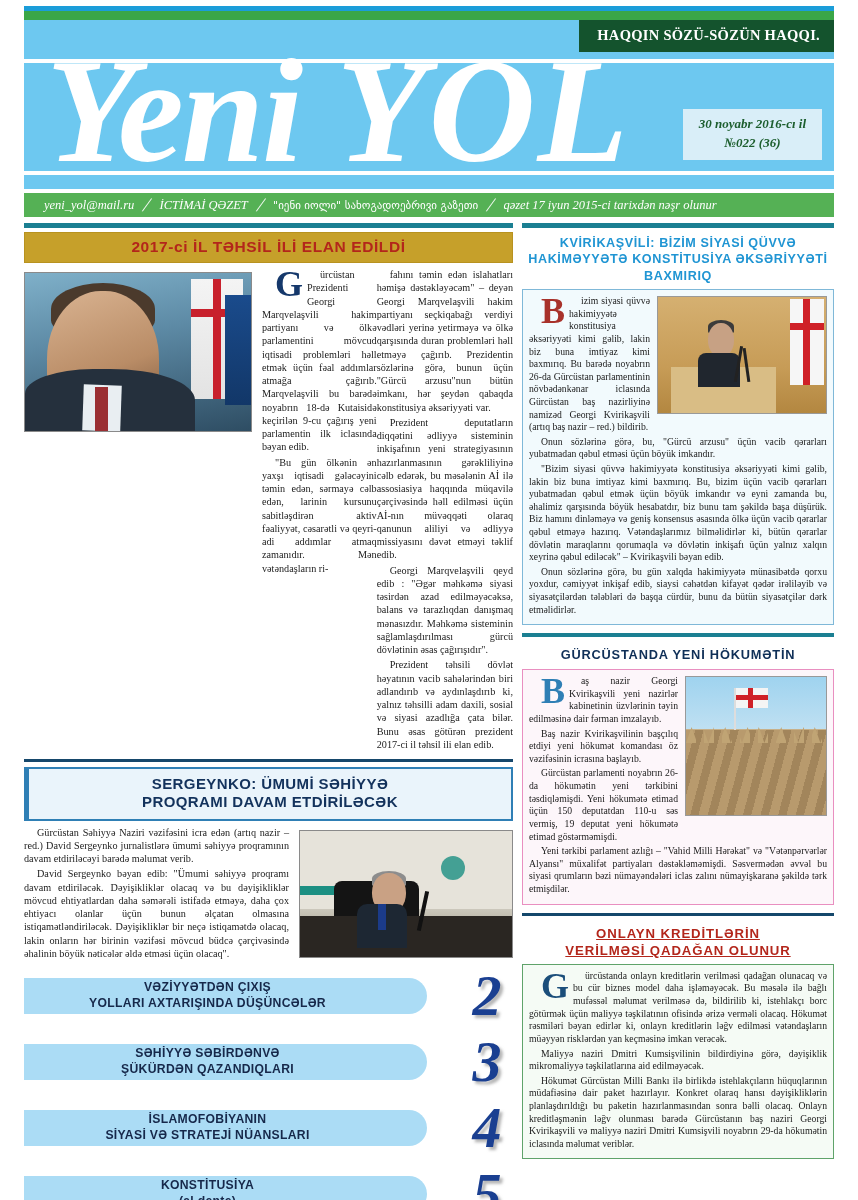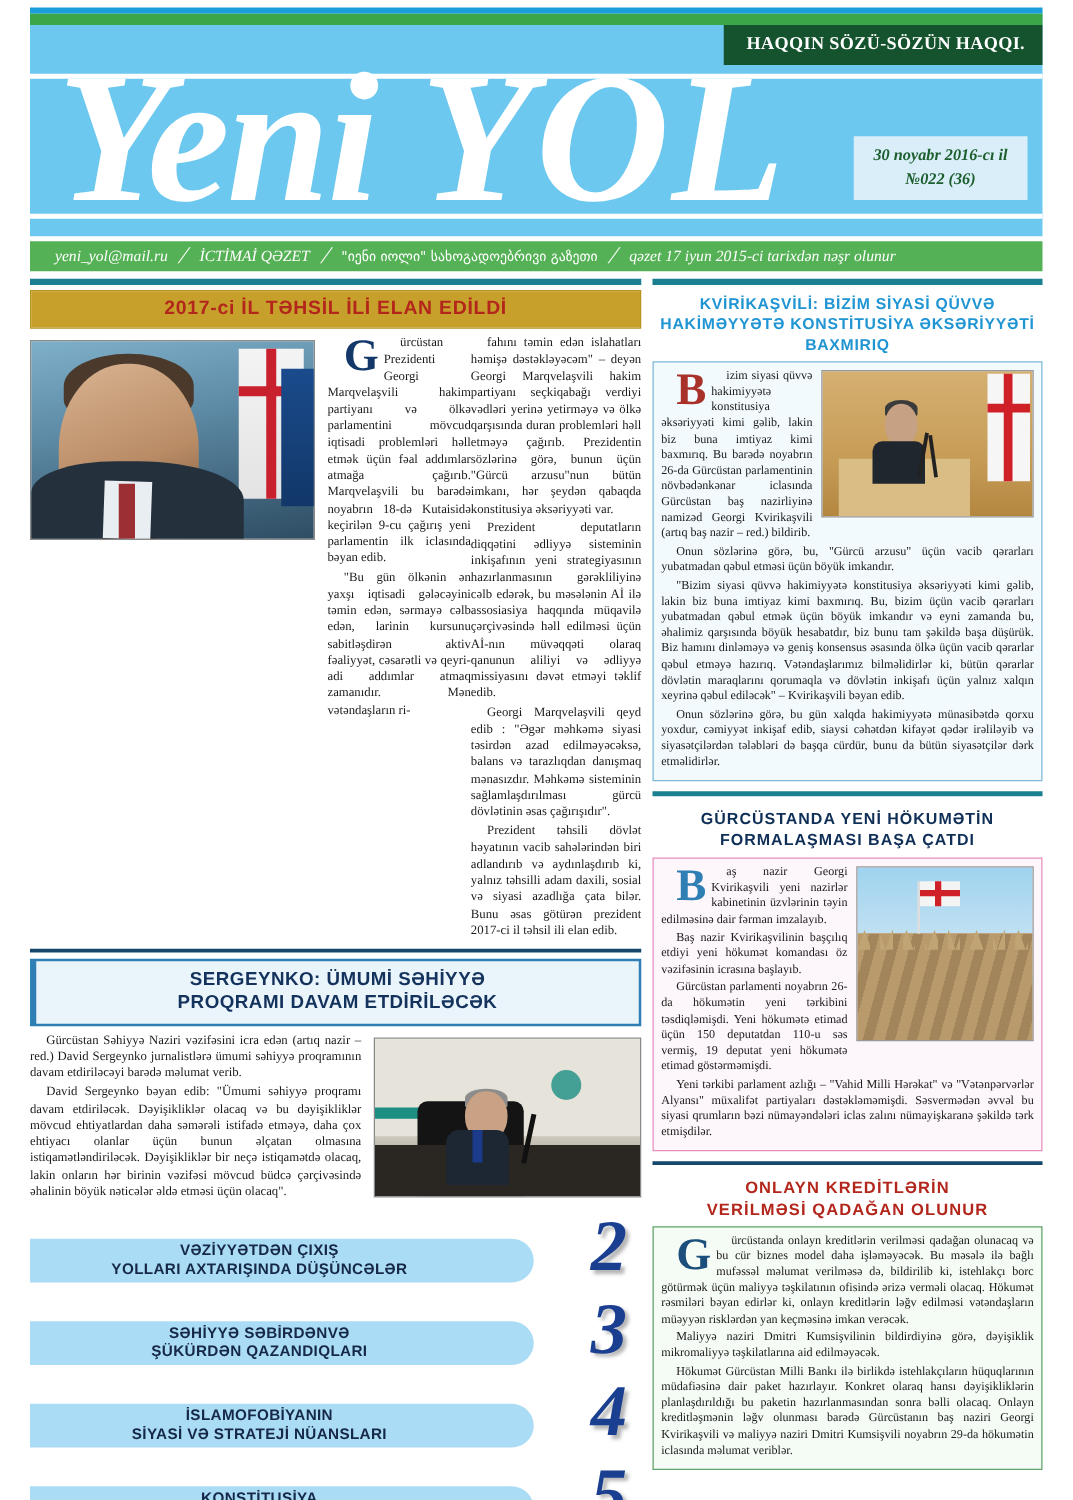--- a/index.html
+++ b/index.html
@@ -250,21 +250,21 @@
   .a2-photo .tie2 { position:absolute; left:37%; top:58%; width:8px; height:26px; background:#1b3b8a;}
   .a2-photo .mic  { position:absolute; left:57%; top:48%; width:4px; height:40px; background:#111; transform:rotate(12deg);}
 
   
   .index-wrap {
     margin-top: 6px;
     position: relative;
     height: 392px;
   }
   .idx-row {
-    display:flex; align-items:flex-end;
+    display:flex; align-items:center;
     height: 60px;
     margin-bottom: 6px;
   }
   .idx-bar {
     flex: 1;
     background: #abdcf5;
     border-radius: 0 22px 22px 0;
     display:flex; align-items:center; justify-content:center;
     text-align:center;
     font-family:"Liberation Sans", sans-serif;
@@ -316,20 +316,21 @@
   }
   .r-hdr-red {
     color: #b3261b;
     text-align:center;
     font-family:"Liberation Sans", sans-serif;
     font-weight:bold;
     font-size: 13.2px;
     letter-spacing: .9px;
     line-height:1.3;
     padding: 4px 2px 5px;
+    text-decoration: underline;
   }
   .r-box {
     border: 1px solid #7fb8d8;
     background: #f2fafd;
     padding: 5px 6px 6px 6px;
   }
   .r-box.pink { border:1px solid #e98fc0; background:#fdf6fa;}
   .r-box.green{ border:1px solid #5fa36a; background:#f5fbf5;}
   .r-body {
     font-family:"Liberation Serif", serif;
@@ -558,21 +559,20 @@
           <p>Onun sözlərinə görə, bu gün xalqda hakimiyyətə münasibətdə qorxu yoxdur, cəmiyyət inkişaf edib, siaysi cəhətdən kifayət qədər irəliləyib və siyasətçilərdən tələbləri də başqa cürdür, bunu da bütün siyasətçilər dərk etməlidirlər.</p>
         </div>
       </div>
     </div>
 
     <div class="divider-teal"></div>
 
     <div class="r-art">
       <div class="r-hdr-navy">
         <div>GÜRCÜSTANDA YENİ HÖKUMƏTİN</div>
-        <div>FORMALAŞMASI BAŞA ÇATDI</div>
       </div>
 
       <div class="r-box pink">
         <div class="r-photo2">
           <div class="pole"></div>
           <div class="flg"></div>
           <div class="roof"></div>
           <div class="teeth"></div>
         </div>
         <div class="r-body">

